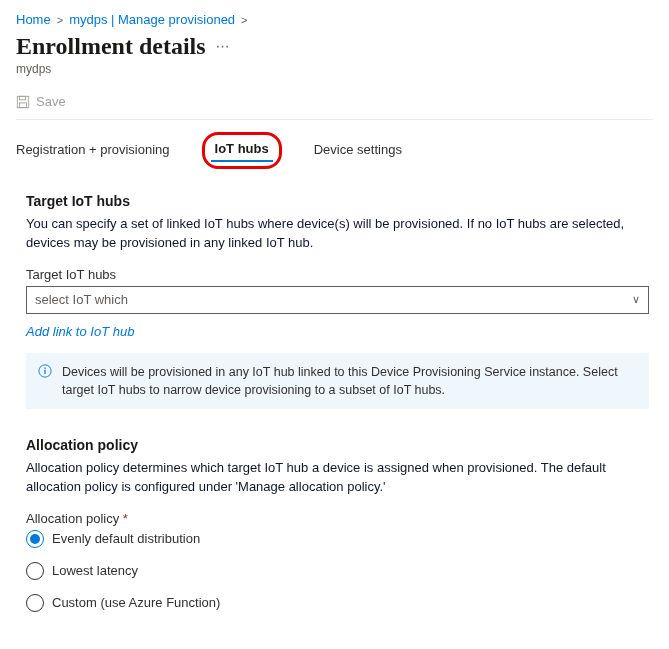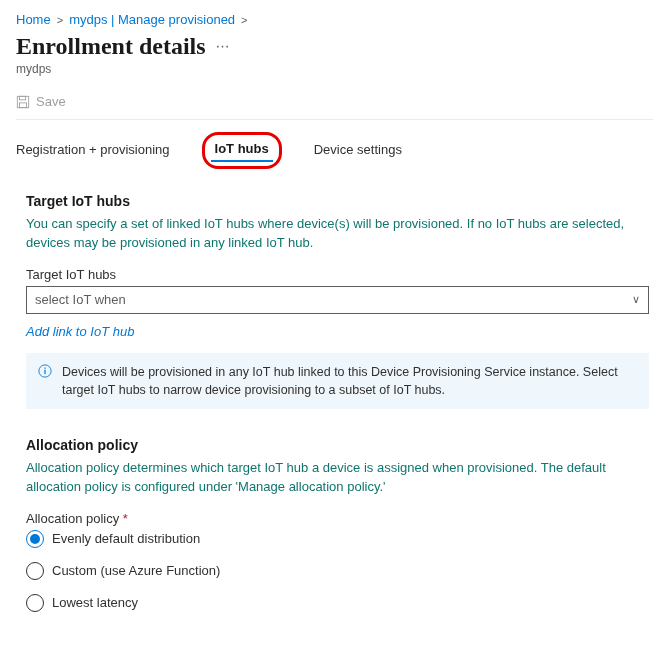--- a/index.html
+++ b/index.html
@@ -23,21 +23,21 @@
     .toolbar-btn { display: inline-flex; align-items: center; gap: 6px; cursor: default; }
     hr.divider { border: none; border-top: 1px solid #edebe9; margin: 10px 0 0 0; }
     .tabs { display: flex; gap: 28px; margin-top: 18px; margin-bottom: 24px; margin-left: -4px; }
     .tab { font-size: 13px; color: #323130; padding: 4px 4px 8px 4px; cursor: pointer; position: relative; }
     .tab.active { color: #1b1a19; font-weight: 700; border-radius: 16px; }
     .tab.active .underline { position: absolute; left: 2px; right: 2px; bottom: 0; height: 2.5px; background: #0078d4; }
     .tab.highlight-box { border: 3px solid #e60000; padding: 6px 10px 10px 10px; margin-top:-6px; }
     .tab.highlight-box .underline { left: 6px; right: 6px; bottom: 4px; }
     .section { margin-left: 10px; margin-right: 4px; margin-bottom: 28px; }
     .section h2 { font-size: 14px; font-weight: 600; margin-bottom: 6px; color: #1b1a19; }
-    .section p.desc { font-size: 13px; color: #0f766e; line-height: 1.45; margin-bottom: 14px; }
+    .section p.desc { font-size: 13px; color: #0f172a; line-height: 1.45; margin-bottom: 14px; }
     .field-label { font-size: 13px; color: #323130; margin-bottom: 4px; display: block; }
     .req { color: #a4262c; }
     .select-box {
       width: 100%; border: 1px solid #605e5c; height: 28px; display: flex; align-items: center;
       padding: 0 8px; font-size: 13px; color: #605e5c; justify-content: space-between; cursor: pointer;
       background: #fff;
     }
     .select-box .chev { font-size: 11px; color: #605e5c; }
     .link { color: #0078d4; font-size: 13px; text-decoration: none; cursor: pointer; display: inline-block; margin-top: 10px; font-style: italic; }
     .info-box {
@@ -97,21 +97,21 @@
     <span>Device settings</span>
   </div>
 </div>
 
 <div class="section">
   <h2>Target IoT hubs</h2>
   <p class="desc">You can specify a set of linked IoT hubs where device(s) will be provisioned. If no IoT hubs are selected, devices may be provisioned in any linked IoT hub.</p>
 
   <label class="field-label">Target IoT hubs</label>
   <div class="select-box">
-    <span>select IoT when</span>
+    <span>select IoT which</span>
     <span class="chev">∨</span>
   </div>
   <a class="link">Add link to IoT hub</a>
 
   <div class="info-box">
     <svg class="info-icon" viewBox="0 0 16 16">
       <circle cx="8" cy="8" r="7" fill="none" stroke="#0078d4" stroke-width="1"></circle>
       <rect x="7.3" y="6.5" width="1.4" height="5" fill="#0078d4"></rect>
       <rect x="7.3" y="4" width="1.4" height="1.4" fill="#0078d4"></rect>
     </svg>
@@ -130,20 +130,20 @@
 
   <div class="radio-group">
     <div class="radio-item selected">
       <span class="radio-circle">
           <span class="radio-dot"></span>
         </span>
       <span>Evenly default distribution</span>
     </div>
     <div class="radio-item">
       <span class="radio-circle"></span>
-      <span>Custom (use Azure Function)</span>
+      <span>Lowest latency</span>
     </div>
     <div class="radio-item">
       <span class="radio-circle"></span>
-      <span>Lowest latency</span>
+      <span>Custom (use Azure Function)</span>
     </div>
   </div>
 </div>
 
 </body></html>

